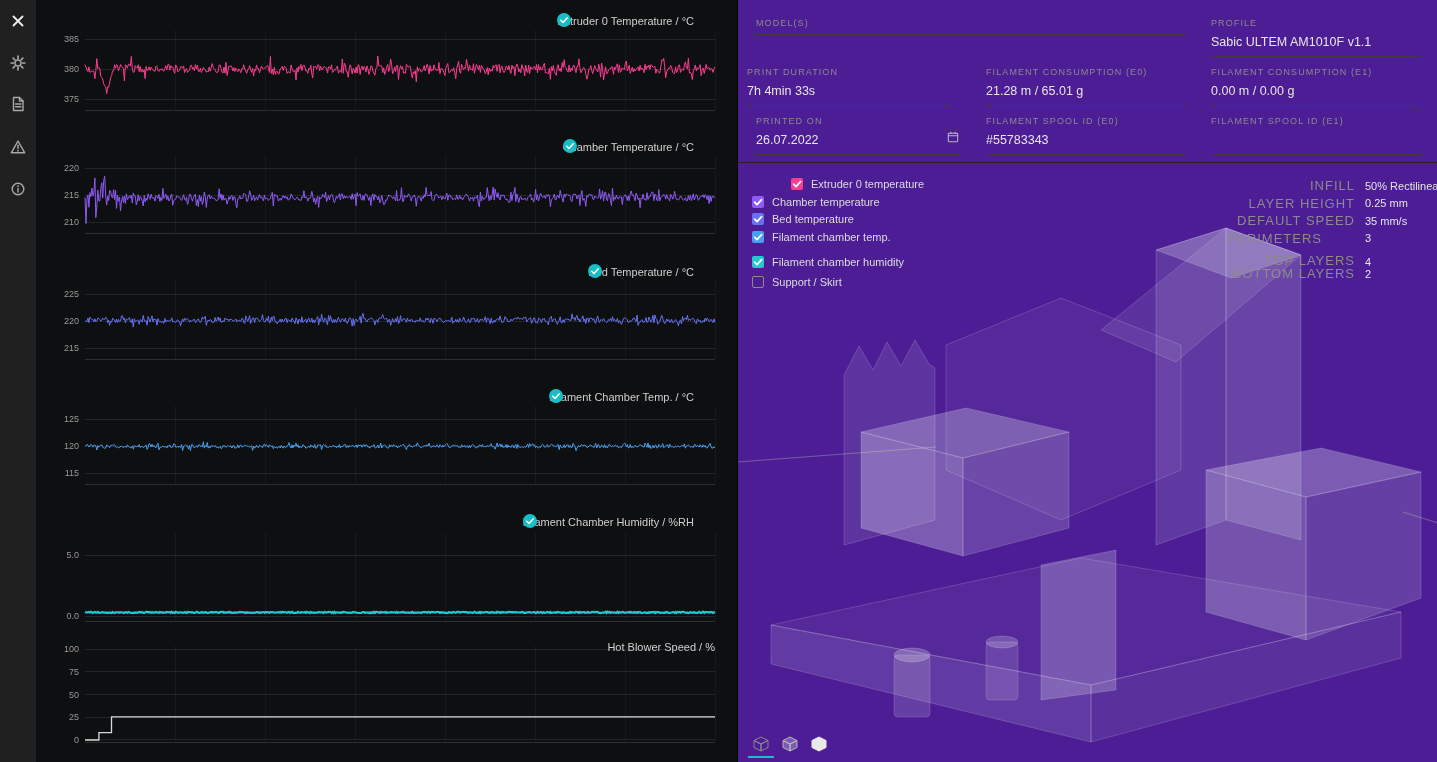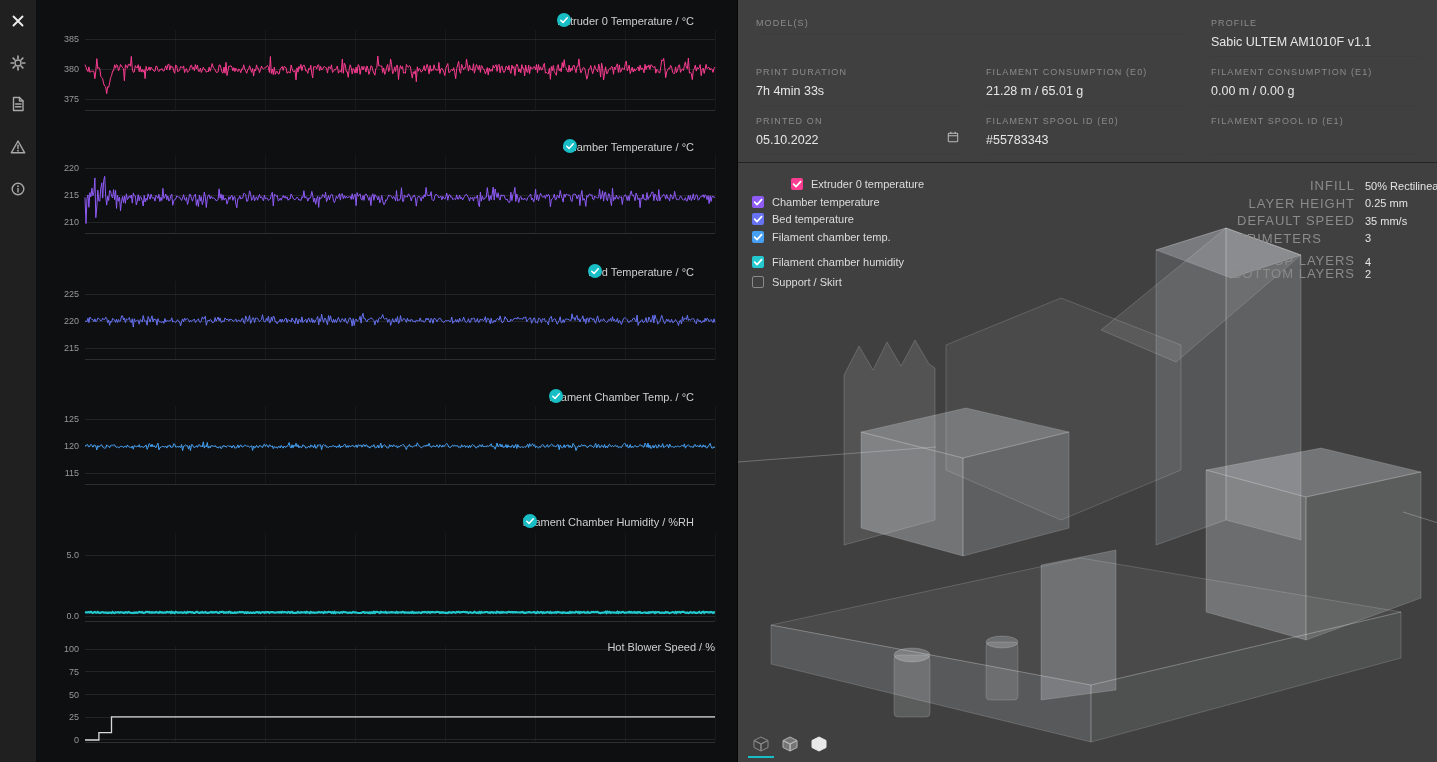--- a/index.html
+++ b/index.html
@@ -6,21 +6,21 @@
   #app{position:relative;width:1437px;height:762px;overflow:hidden;background:#0e0f10;}
   
   #sidebar{position:absolute;left:0;top:0;width:36px;height:762px;background:#202020;z-index:5;}
   .sb-icon{position:absolute;left:10px;width:16px;height:16px;cursor:pointer;}
   
   #charts{position:absolute;left:36px;top:0;width:701px;height:762px;background:#0e0f10;}
   #charts svg{position:absolute;left:0;top:0;}
   .chart-title{position:absolute;display:flex;align-items:center;gap:7px;height:15px;}
   .chart-title .t{font-size:11px;color:#cfcfcf;white-space:nowrap;}
   
-  #right{position:absolute;left:737px;top:0;width:700px;height:762px;background:#404040;border-left:1px solid #060606;box-sizing:border-box;}
+  #right{position:absolute;left:737px;top:0;width:700px;height:762px;background:#4c1d95;border-left:1px solid #060606;box-sizing:border-box;}
   #model-svg{position:absolute;left:0;top:0;pointer-events:none;z-index:1;}
   .fld{position:absolute;border-bottom:1px solid #3d3d3d;padding-bottom:6px;z-index:2;}
   .fld .lbl{font-size:9px;letter-spacing:1.1px;color:#8b8b8b;text-transform:uppercase;}
   .fld .val{margin-top:7px;font-size:12.5px;color:#e6e6e6;height:15px;white-space:nowrap;}
   .fld .cal{position:absolute;right:2px;bottom:7px;}
   #divider{position:absolute;left:0;top:162px;width:700px;height:1px;background:#242424;z-index:2;}
   .lg-row{position:absolute;display:flex;align-items:center;gap:8px;z-index:3;cursor:pointer;}
   .lg-box{width:12px;height:12px;border-radius:2px;display:flex;align-items:center;justify-content:center;}
   .lg-box.un{background:transparent;border:1px solid #8a8a8a;box-sizing:border-box;}
   .lg-lab{font-size:11px;color:#dcdcdc;}
@@ -240,35 +240,35 @@
       </svg>
     <div id="divider"></div>
     <div id="info">
         <div class="fld" style="left: 18px; top: 18px; width: 430px;">
           <div class="lbl">MODEL(S)</div>
         </div>
         <div class="fld" style="left: 473px; top: 18px; width: 209px;">
           <div class="lbl">PROFILE</div>
           <div class="val">Sabic ULTEM AM1010F v1.1</div>
         </div>
-        <div class="fld" style="left: 18px; top: 67px; width: 205px;">
+        <div class="fld" style="left: 9px; top: 67px; width: 205px;">
           <div class="lbl">PRINT DURATION</div>
           <div class="val">7h 4min 33s</div>
         </div>
         <div class="fld" style="left: 248px; top: 67px; width: 200px;">
           <div class="lbl">FILAMENT CONSUMPTION (E0)</div>
           <div class="val">21.28 m / 65.01 g</div>
         </div>
         <div class="fld" style="left: 473px; top: 67px; width: 209px;">
           <div class="lbl">FILAMENT CONSUMPTION (E1)</div>
           <div class="val">0.00 m / 0.00 g</div>
         </div>
         <div class="fld" style="left: 18px; top: 116px; width: 205px;">
           <div class="lbl">PRINTED ON</div>
-          <div class="val">05.10.2022</div>
+          <div class="val">26.07.2022</div>
           <span class="cal"><svg viewBox="0 0 14 14" width="12" height="12">
               <rect x="1.5" y="2.5" width="11" height="10" rx="1" fill="none" stroke="#b9b9b9" stroke-width="1.2"></rect>
               <path d="M1.5 5.5 H12.5 M4.5 1 V3.5 M9.5 1 V3.5" stroke="#b9b9b9" stroke-width="1.2" fill="none"></path>
             </svg></span>
         </div>
         <div class="fld" style="left: 248px; top: 116px; width: 200px;">
           <div class="lbl">FILAMENT SPOOL ID (E0)</div>
           <div class="val">#55783343</div>
         </div>
         <div class="fld" style="left: 473px; top: 116px; width: 209px;">

